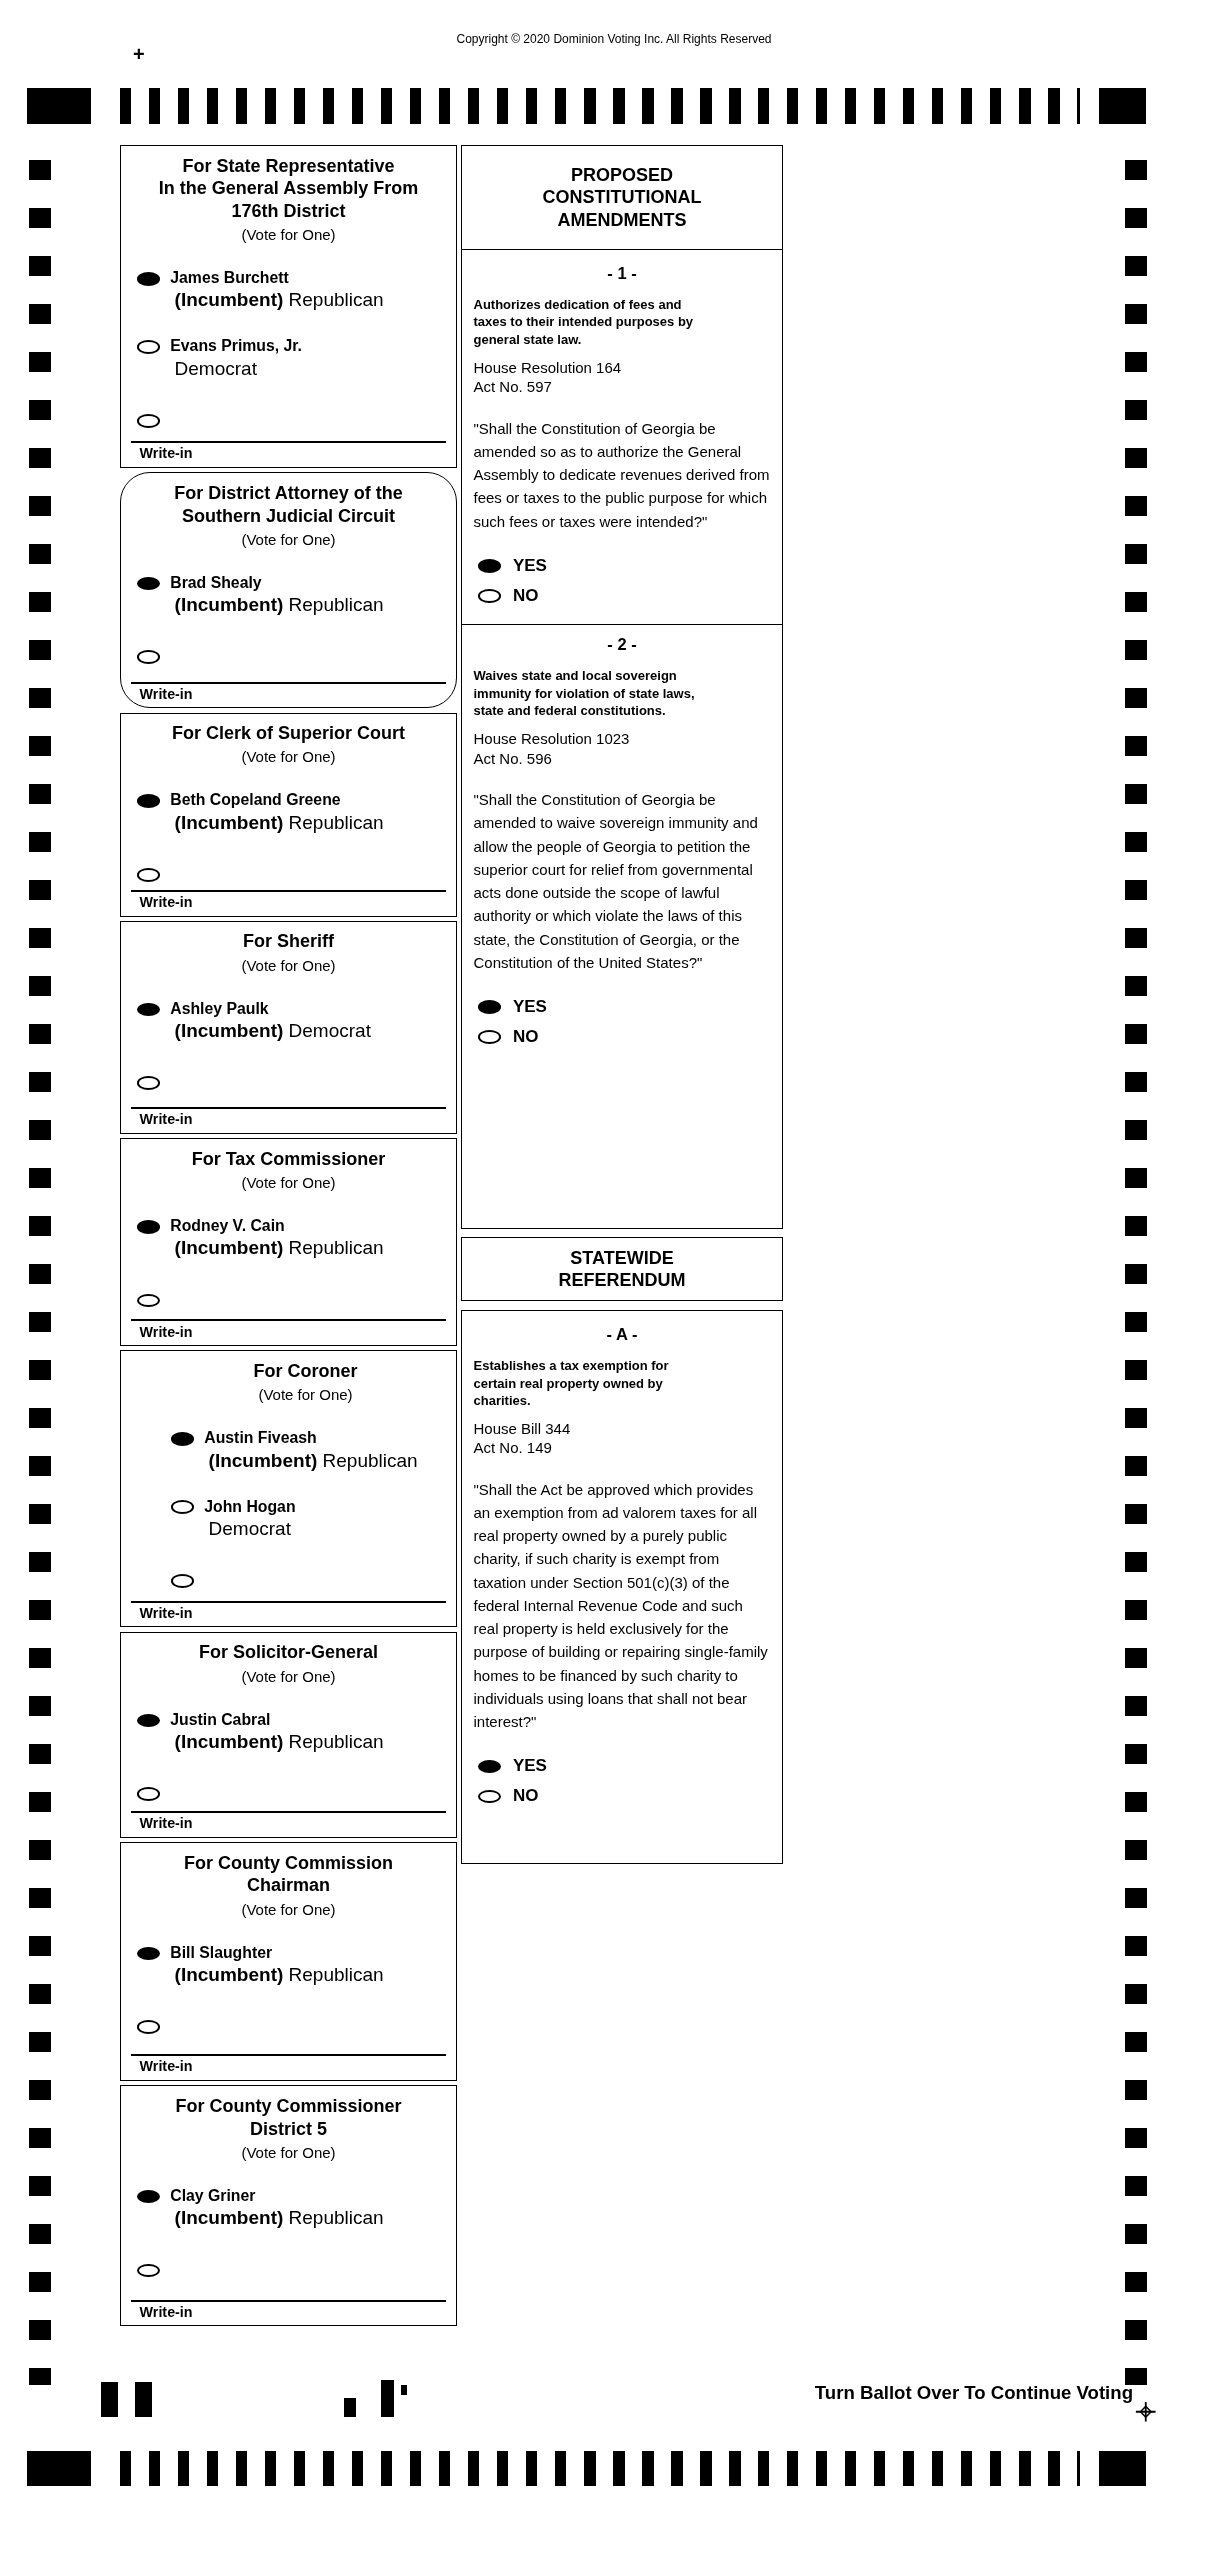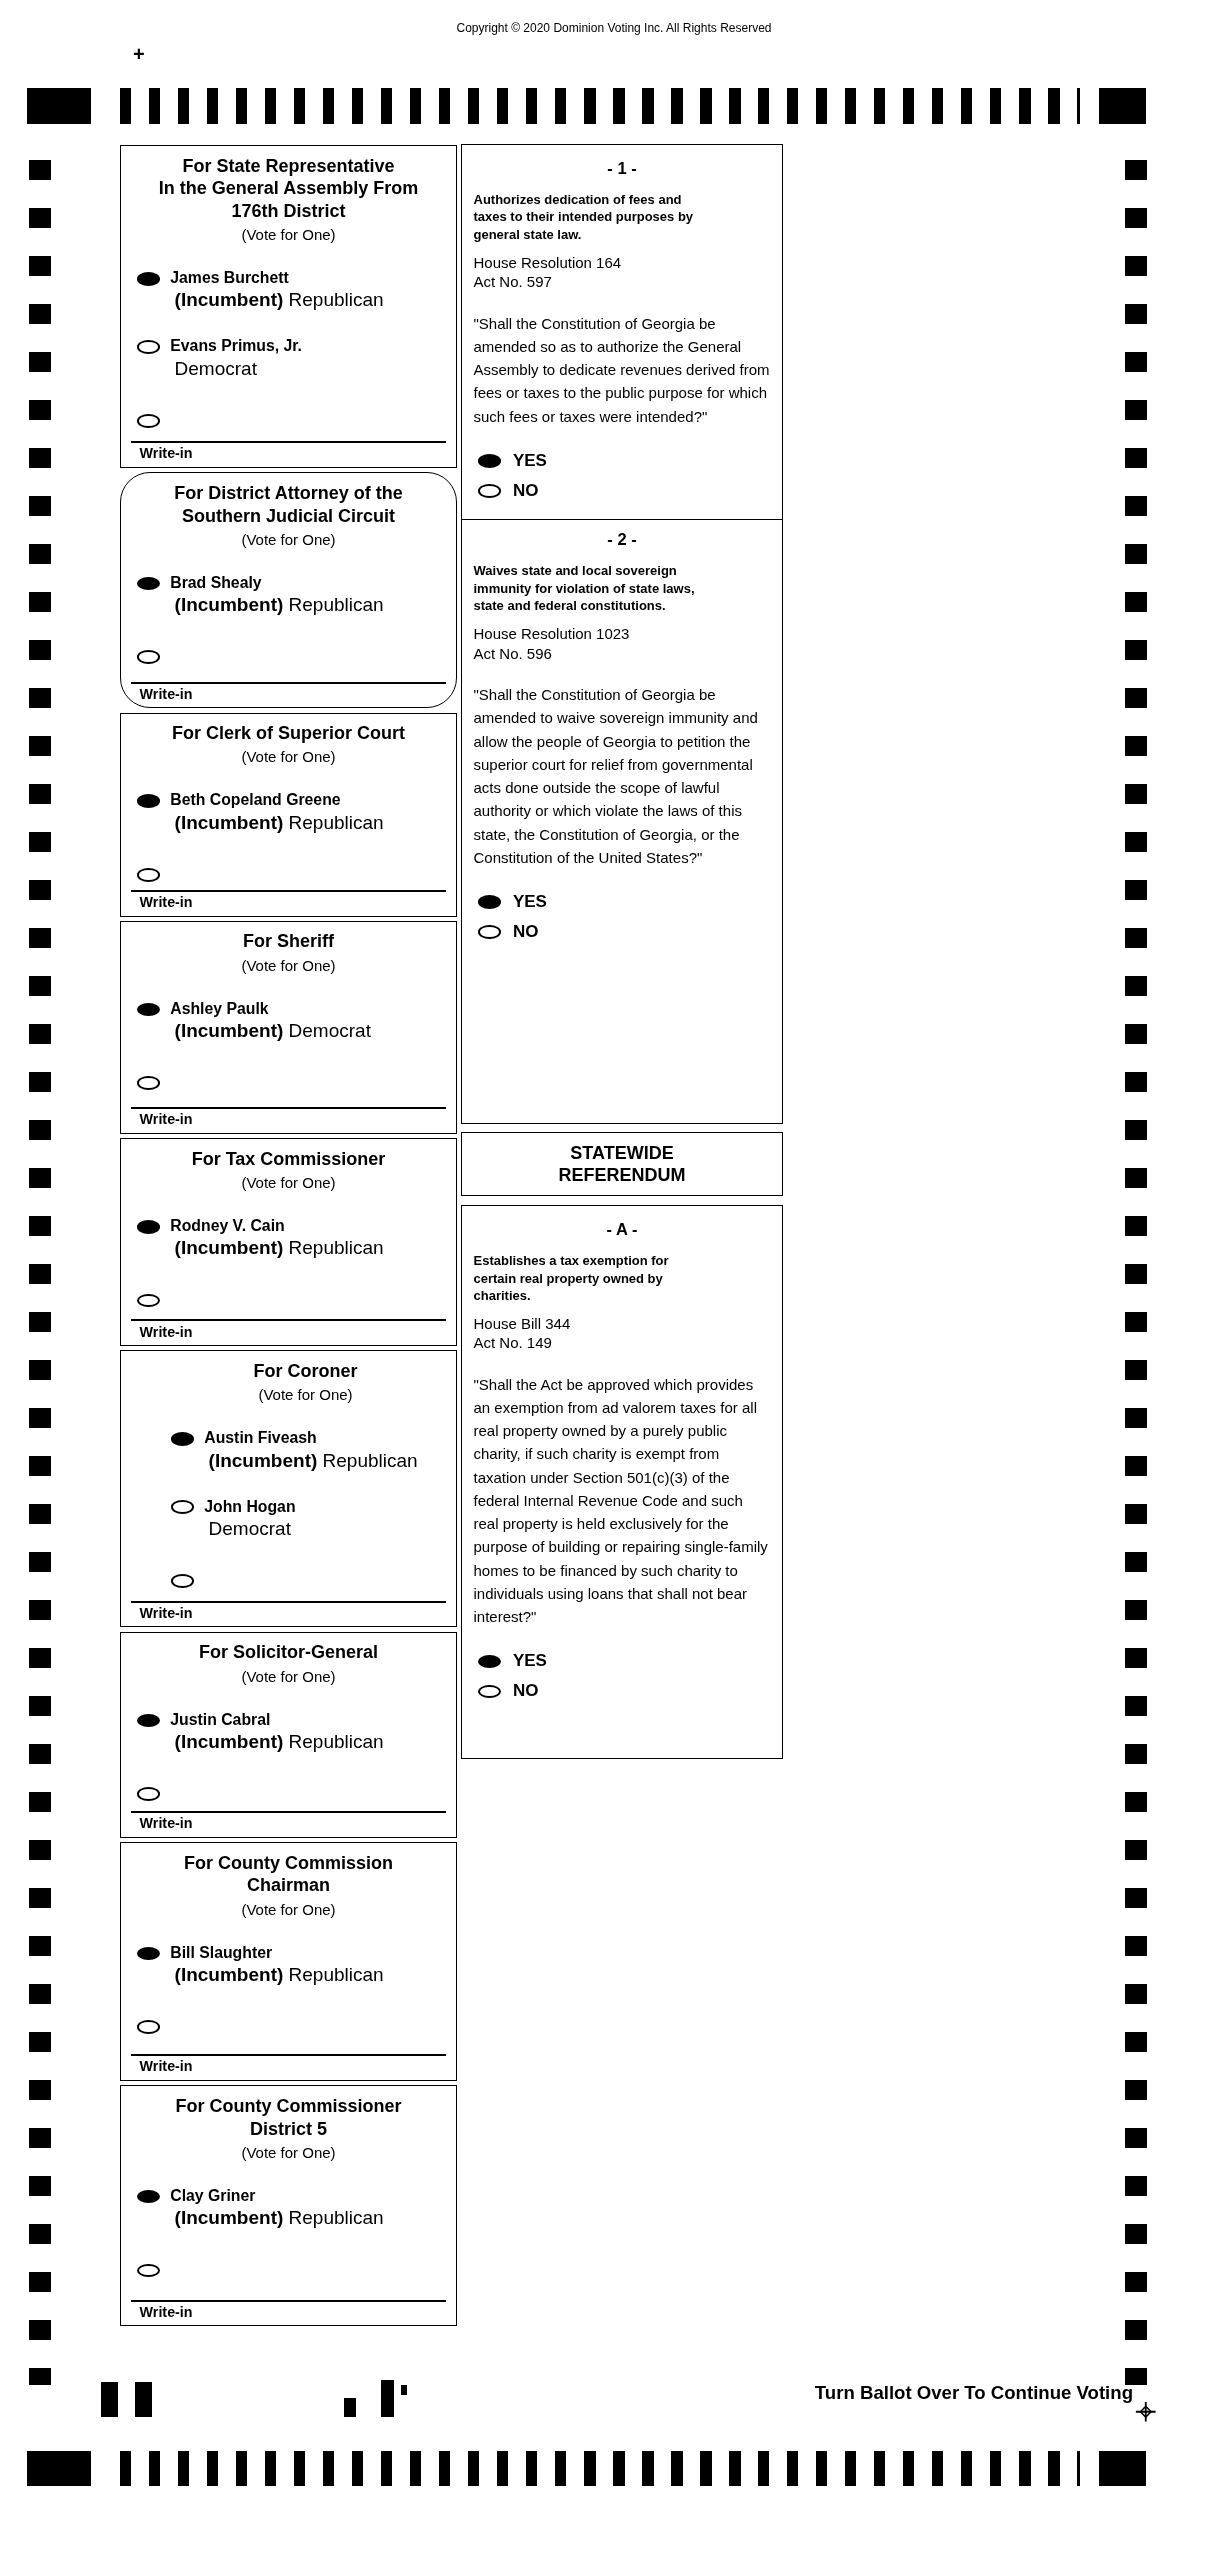--- a/index.html
+++ b/index.html
@@ -1,21 +1,21 @@
 <!DOCTYPE html>
 <html style="font-size:11.5px"><head>
 <meta charset="utf-8">
 <style>
   html,body{margin:0;padding:0;}
   body{
     width:1228px;height:2576px;position:relative;background:#ffffff;color:#000;
     font-family:"Liberation Sans", sans-serif;
   }
   
-  .copyright{position:absolute;top:21px;left:0;width:1228px;text-align:center;font-size:12px;}
+  .copyright{position:absolute;top:32px;left:0;width:1228px;text-align:center;font-size:12px;}
   .plus-mark{position:absolute;left:133px;top:43px;font-size:20px;font-weight:bold;}
   .timing-strip{position:absolute;left:0;width:1228px;}
   .strip-corner{position:absolute;top:0;height:100%;background:#000;}
   .strip-bars{position:absolute;top:0;height:100%;left:120px;width:960px;
     background:repeating-linear-gradient(90deg,#000 0 11.5px,transparent 11.5px 29px);}
   .timing-side{position:absolute;top:160px;width:21.5px;height:2225px;
     background:repeating-linear-gradient(180deg,#000 0 20px,transparent 20px 48px);}
   .cal-bar{position:absolute;background:#000;}
   
   .left-column{position:absolute;left:120px;top:145px;width:337px;}
@@ -255,20 +255,23 @@
     </div>
     <div class="writein">
       <div class="writein-label">Write-in</div>
     </div>
   </div>
 
 </div>
 
 <div class="right-column">
 
+  <div class="header-box" style="height:105px;">PROPOSED
+CONSTITUTIONAL
+AMENDMENTS</div>
 
   <div class="measure-box attached" style="height:980px;">
 
     <div>
       <div class="measure-number">- 1 -</div>
       <div class="measure-summary">Authorizes dedication of fees and
 taxes to their intended purposes by
 general state law.</div>
       <div class="measure-source">
         <div>House Resolution 164</div>

